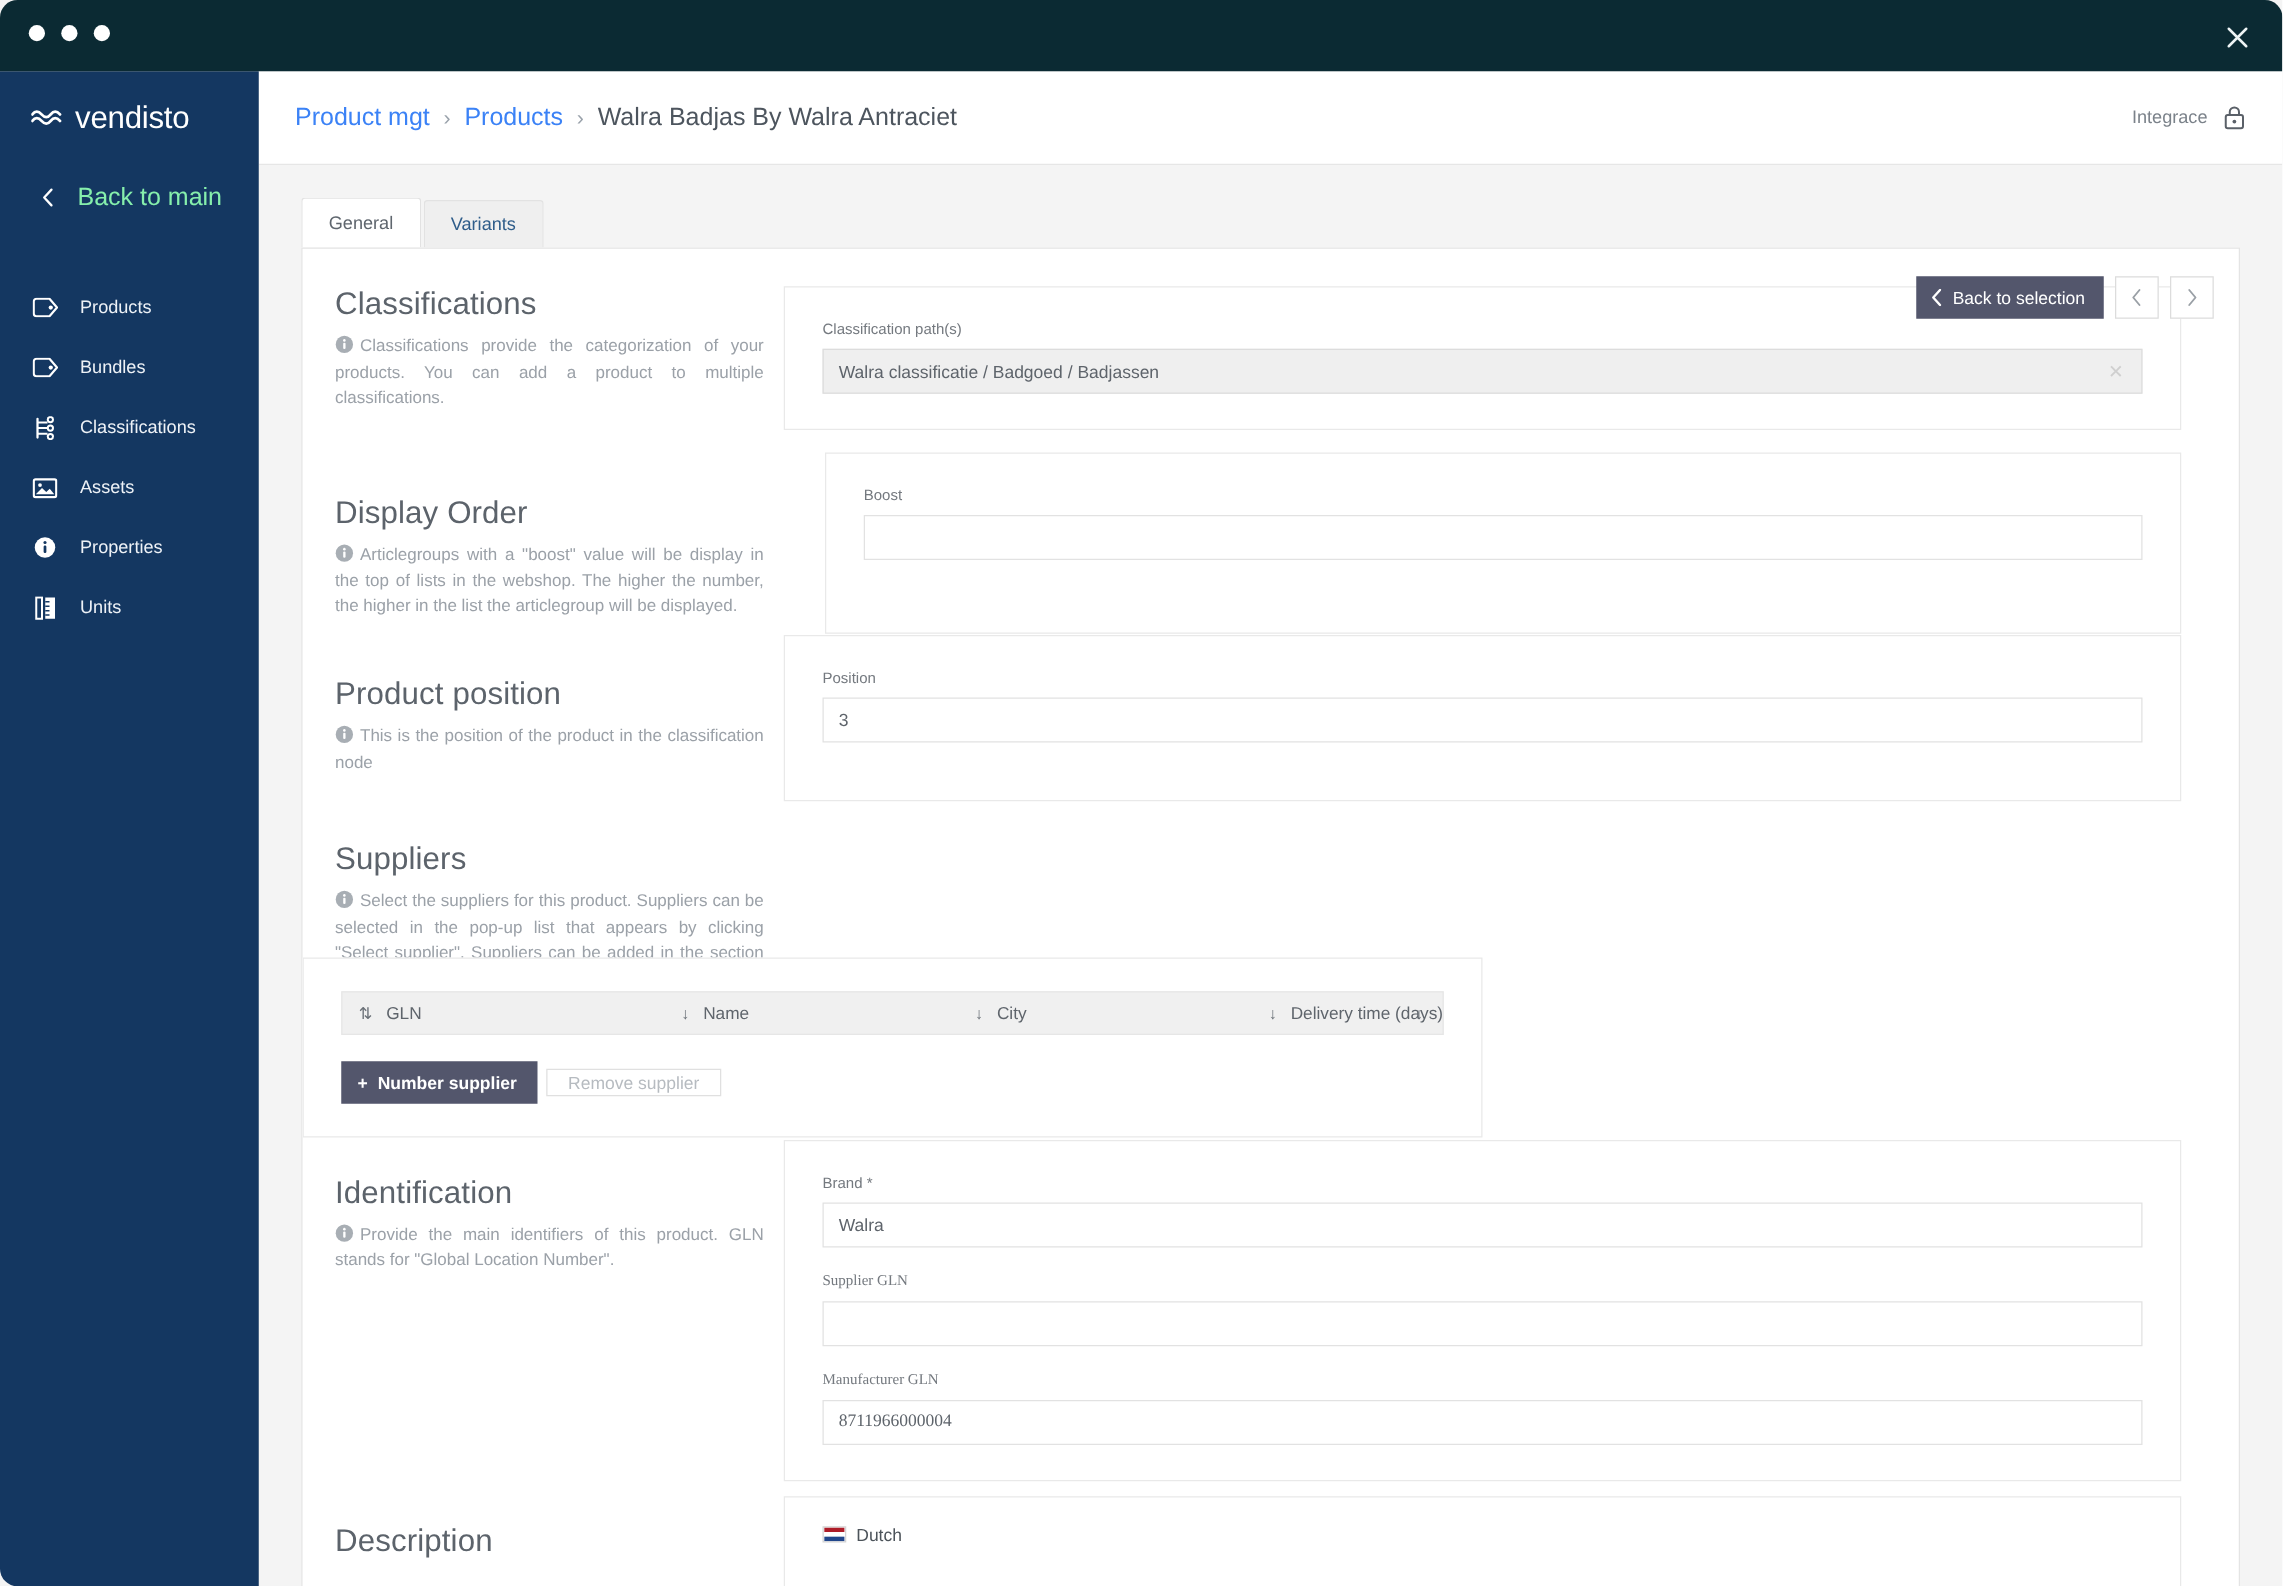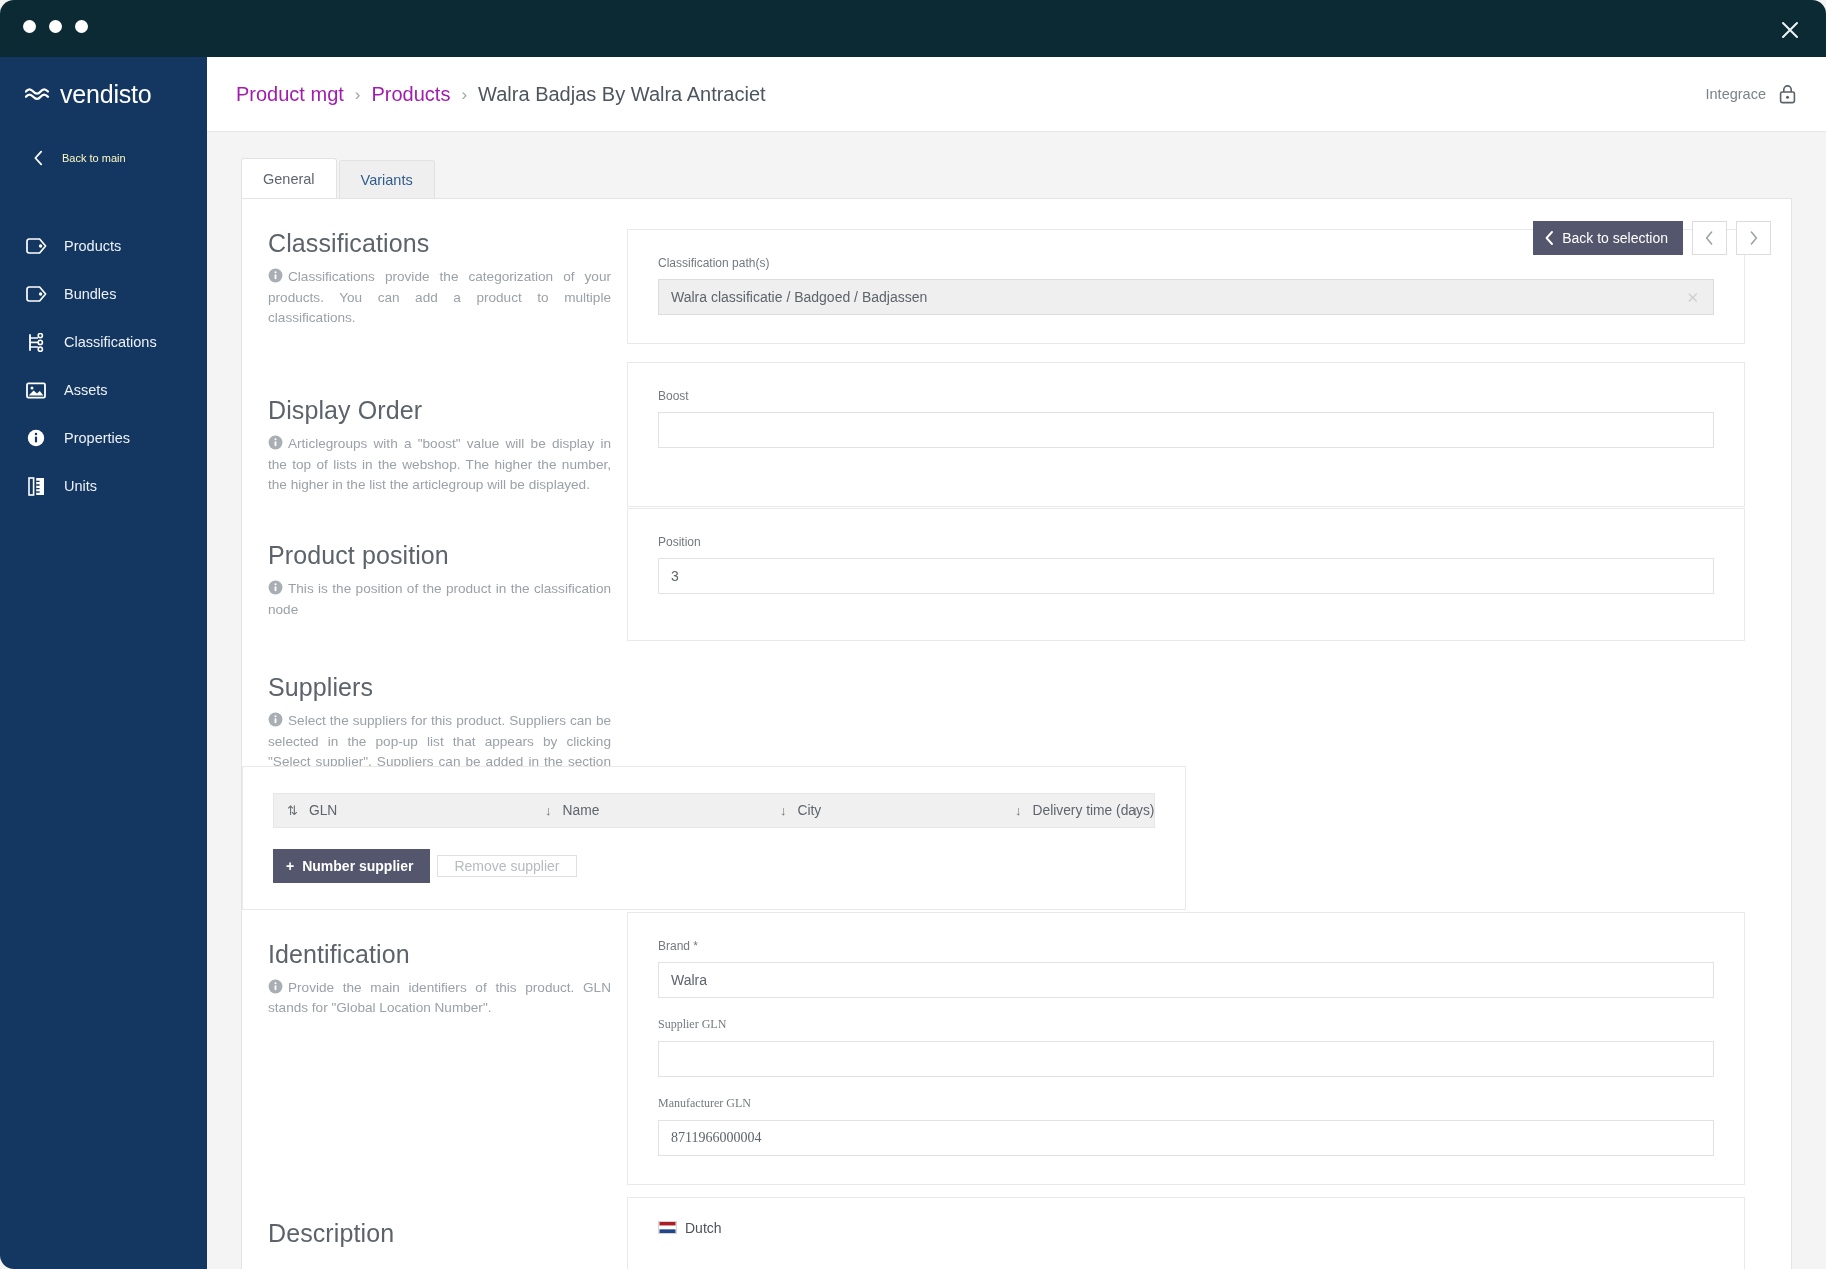--- a/index.html
+++ b/index.html
@@ -76,22 +76,22 @@
     letter-spacing: -0.2px;
     color: #ffffff;
   }
   .back-main {
     display: flex;
     align-items: center;
     gap: 17px;
     padding: 0 16px 0 32px;
     margin-top: 35px;
     height: 28px;
-    font-size: 11px;
-    color: #fef9c3;
+    font-size: 20px;
+    color: #86efac;
   }
   .back-main .chev { width: 13px; height: 18px; flex: none; }
   .nav {
     margin-top: 50px;
     display: flex;
     flex-direction: column;
   }
   .nav-item {
     display: flex;
     align-items: center;
@@ -132,21 +132,21 @@
     gap: 11px;
     margin-left: 29px;
     font-size: 20px;
     color: #555d66;
   }
   .crumb-sep {
     color: #9aa2ab;
     font-size: 17px;
     line-height: 1;
   }
-  .crumb { color: #a21caf; }
+  .crumb { color: #3b82f6; }
   .crumb-last { color: #4d555e; }
 
   .topbar-right {
     position: absolute;
     right: 30px;
     display: flex;
     align-items: center;
     gap: 13px;
     font-size: 14.5px;
     color: #7b828a;
@@ -541,21 +541,21 @@
                 <div class="field-label">Classification path(s)</div>
                 <div class="input readonly">
                   <span>Walra classificatie / Badgoed / Badjassen</span>
                   <span class="clear-x">✕</span>
                 </div>
               </div>
             </div>
           </div>
         </div>
 
-        <div class="section" style="margin-top:52px;">
+        <div class="section" style="margin-top:52px;gap:33px;">
           <div class="sec-left">
             <div class="sec-title">Display Order</div>
             <div class="sec-desc"><svg class="info-ico" viewBox="0 0 16 16">
                   <circle cx="8" cy="8" r="7.4" fill="#a8aeb4"></circle>
                   <circle cx="8" cy="4.6" r="1.1" fill="#ffffff"></circle>
                   <rect x="7" y="6.6" width="2" height="5.3" rx="0.9" fill="#ffffff"></rect>
                 </svg><span>Articlegroups with a "boost" value will be display in the top of lists in the webshop. The higher the number, the higher in the list the articlegroup will be displayed.</span></div>
           </div>
           <div class="sec-right" style="margin-top:-34px;">
             <div class="panel" style="padding-bottom:58px;">

